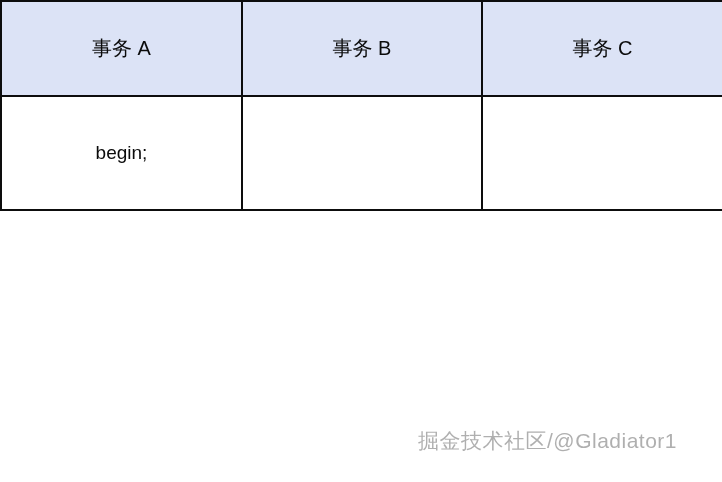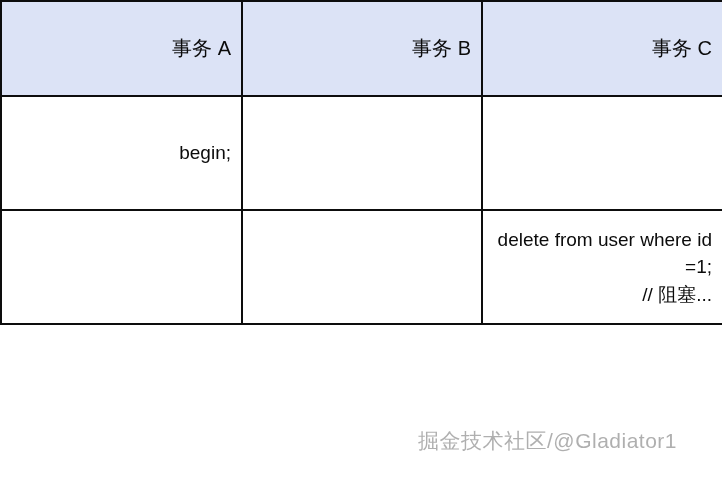--- a/index.html
+++ b/index.html
@@ -24,21 +24,21 @@
     left: 0;
   }
 
   #tx-table col.c-a { width: 241px; }
   #tx-table col.c-b { width: 240px; }
   #tx-table col.c-c { width: 241px; }
 
   #tx-table th,
   #tx-table td {
     border: 2px solid #0d0d0d;
-    text-align: right;
+    text-align: center;
     vertical-align: middle;
     color: #0b0b0b;
     font-size: 19px;
     line-height: 1.45;
     padding: 12px 10px;
     box-sizing: border-box;
     background: #ffffff;
     word-break: break-word;
     white-space: pre-wrap;
     margin-top: 12px;
@@ -93,22 +93,16 @@
       <th>事务 B</th>
       <th>事务 C</th>
     </tr>
   </thead>
   <tbody>
     <tr class="row-1">
       <td>begin;</td>
       <td></td>
       <td></td>
     </tr>
-    <tr class="row-4 row-last">
-      <td></td>
-      <td></td>
-      <td class="fill-pink">delete from user where id =1;
-// 阻塞...</td>
-    </tr>
   </tbody>
 </table>
 
 <div class="watermark">掘金技术社区/@Gladiator1</div>
 
 </body></html>

